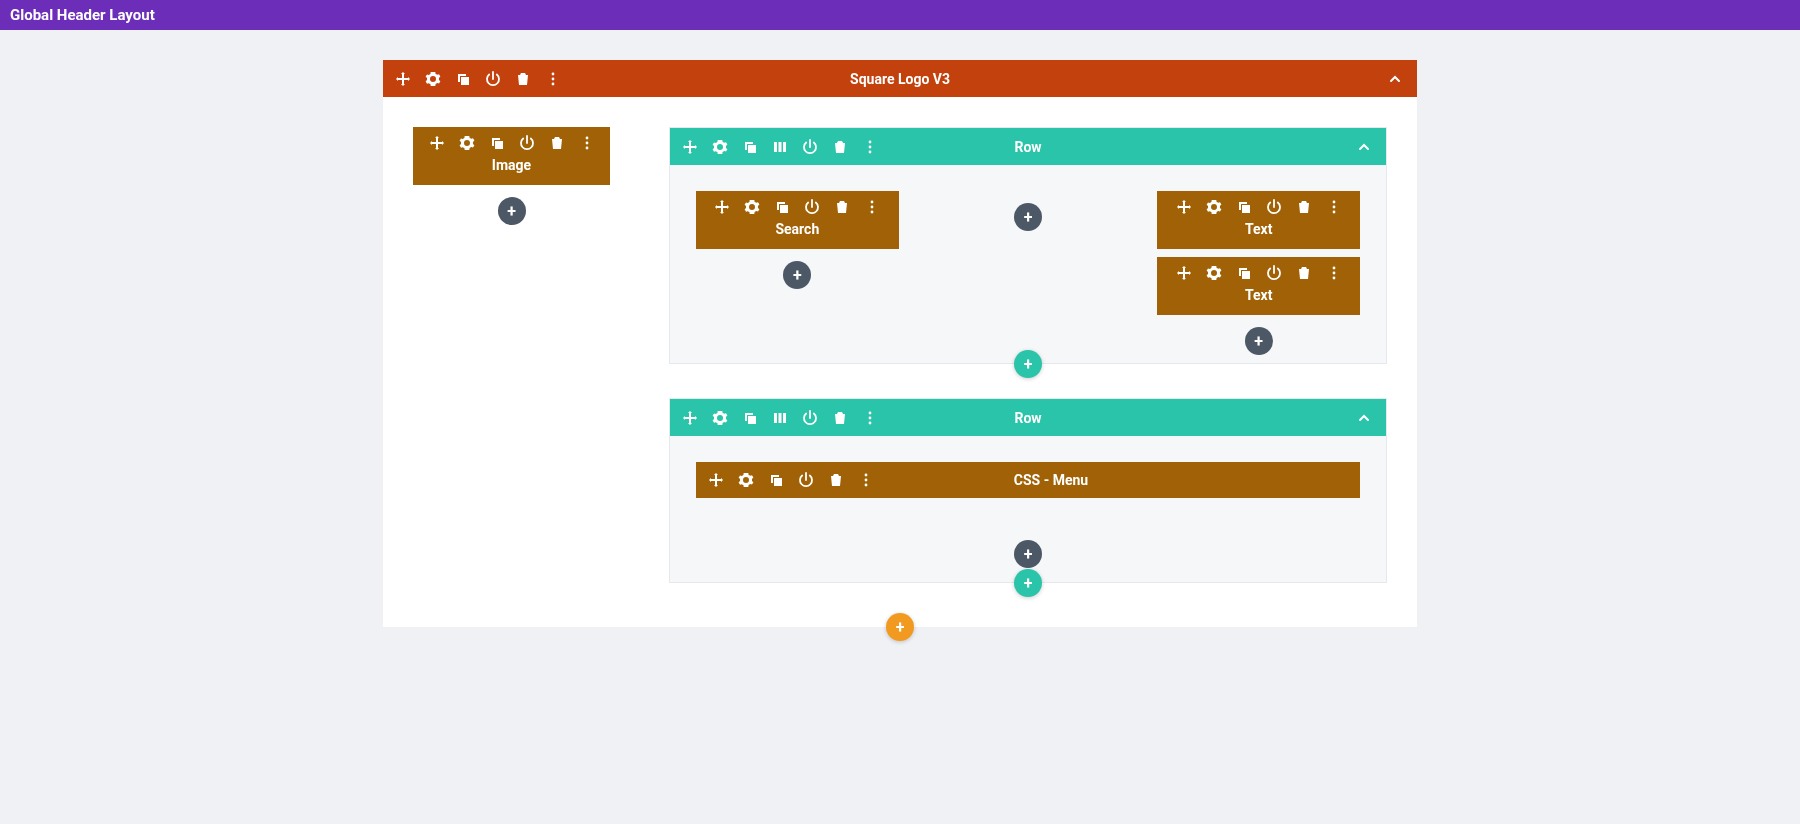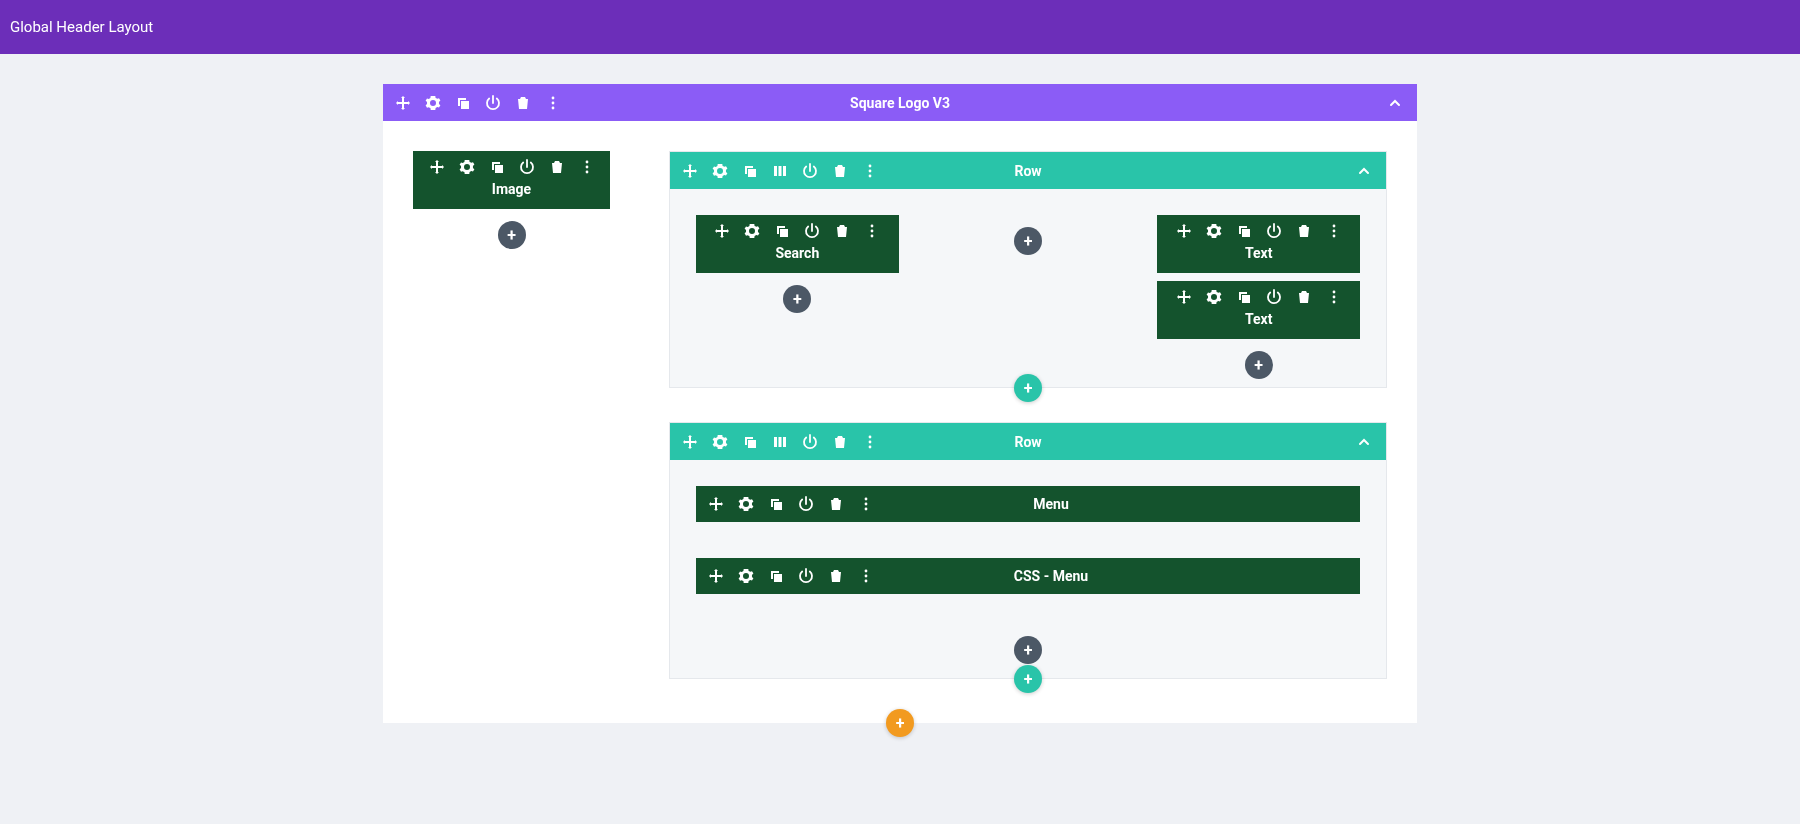--- a/index.html
+++ b/index.html
@@ -5,32 +5,32 @@
   * { box-sizing: border-box; margin: 0; padding: 0; }
   body {
     font-family: -apple-system, BlinkMacSystemFont, "Segoe UI", Roboto, sans-serif;
     background: #eff1f5;
     font-size: 14px;
     color: #fff;
   }
   .top-bar {
     background: #6c2eb9;
     color: #fff;
-    padding: 18px 10px;
-    font-weight: 400;
+    padding: 6px 10px;
+    font-weight: 700;
     font-size: 15px;
   }
   .canvas {
     display: flex;
     justify-content: center;
     padding: 30px 0 60px;
   }
   .section-wrap { width: 1034px; position: relative; }
   .section-header {
-    background: #8b5cf6;
+    background: #c2410c;
     height: 37px;
     display: flex;
     align-items: center;
     position: relative;
     padding: 16px 12px;
   }
   .section-body {
     background: #fff;
     padding: 30px;
     display: flex;
@@ -42,21 +42,21 @@
     position: absolute; left: 0; right: 0; text-align: center;
     font-weight: 700; font-size: 14px; pointer-events: none;
   }
   .chev {
     margin-left: auto; width: 20px; height: 20px;
     display: flex; align-items: center; justify-content: center;
   }
   .col-left { width: 230px; display:flex; flex-direction:column; align-items:center; }
   .col-right { flex: 1; display:flex; flex-direction:column; align-items:center;padding-left:29px; }
   .module {
-    background: #14532d;
+    background: #a16207;
     width: 100%;
     padding: 8px 10px 12px;
     text-align: center;
   }
   .module + .module { margin-top: 8px; }
   .module .toolbar { justify-content: center; margin-bottom: 6px; }
   .module-label { font-weight: 700; font-size: 14px; }
   .add-circle {
     width: 28px; height: 28px; border-radius: 50%;
     display: flex; align-items: center; justify-content: center;
@@ -366,44 +366,20 @@
                 <svg class="ico" viewBox="0 0 16 16">
                     <use href="#i-power"></use>
                   </svg>
                 <svg class="ico" viewBox="0 0 16 16">
                     <use href="#i-trash"></use>
                   </svg>
                 <svg class="ico" viewBox="0 0 16 16">
                     <use href="#i-dots"></use>
                   </svg>
               </div>
-              <div class="module-label" style="flex:1;">Menu</div>
-              <div style="width:120px"></div>
-            </div>
-            <div class="module" style="display:flex; align-items:center; padding:10px 12px;">
-              <div class="toolbar" style="margin:0;">
-                <svg class="ico" viewBox="0 0 16 16">
-                    <use href="#i-move"></use>
-                  </svg>
-                <svg class="ico" viewBox="0 0 16 16">
-                    <use href="#i-gear"></use>
-                  </svg>
-                <svg class="ico" viewBox="0 0 16 16">
-                    <use href="#i-dup"></use>
-                  </svg>
-                <svg class="ico" viewBox="0 0 16 16">
-                    <use href="#i-power"></use>
-                  </svg>
-                <svg class="ico" viewBox="0 0 16 16">
-                    <use href="#i-trash"></use>
-                  </svg>
-                <svg class="ico" viewBox="0 0 16 16">
-                    <use href="#i-dots"></use>
-                  </svg>
-              </div>
               <div class="module-label" style="flex:1;">CSS - Menu</div>
               <div style="width:120px"></div>
             </div>
             <div class="below-center">
               <div class="add-circle add-dark" style="margin-top:14px; margin-bottom:6px;">
                 <span>+</span>
               </div>
             </div>
           </div>
         </div>

